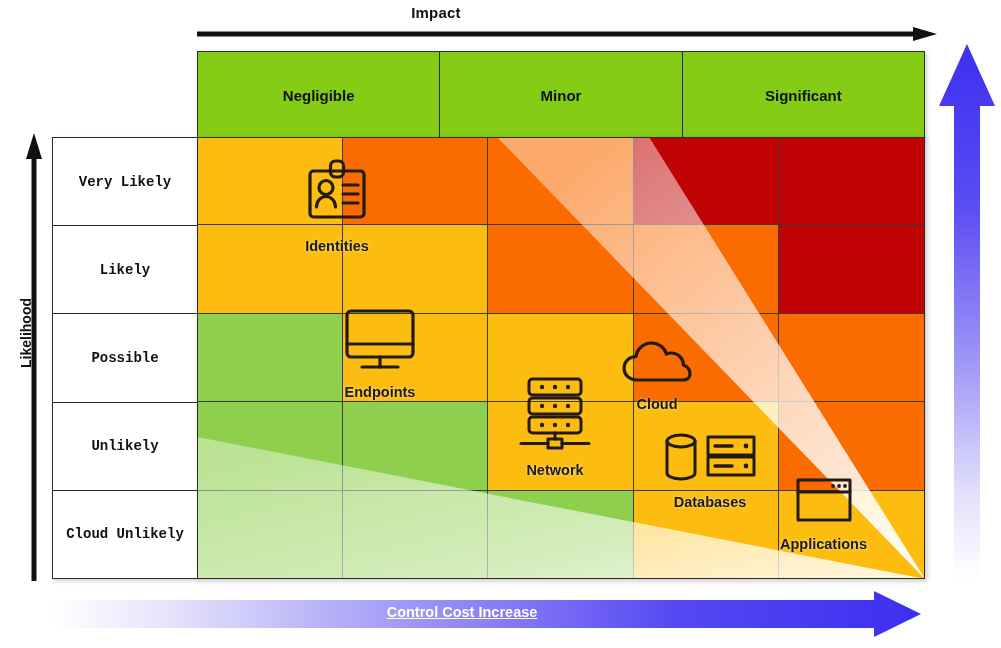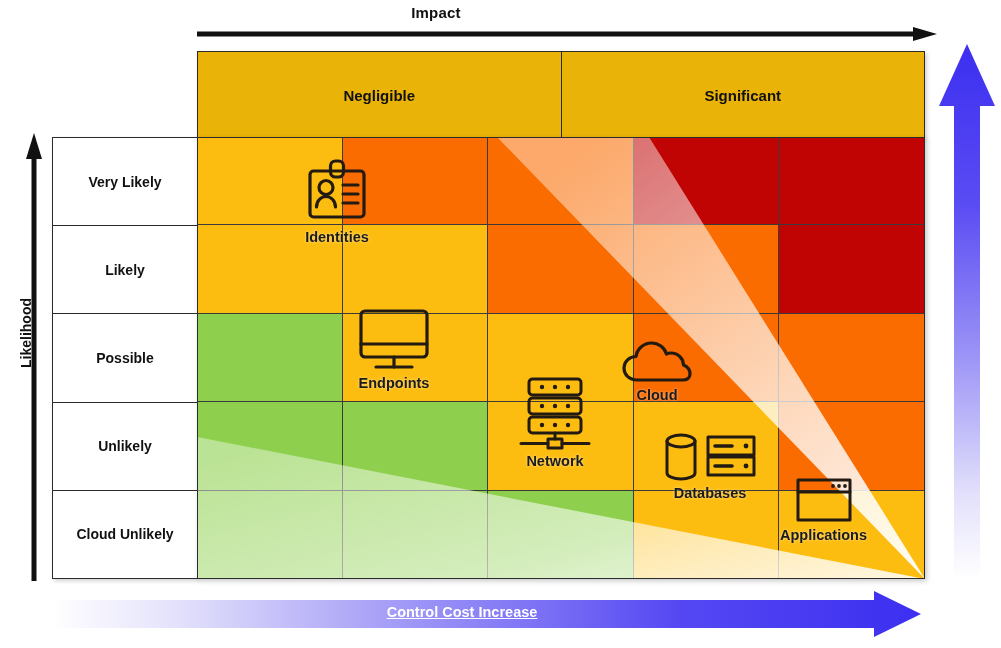--- a/index.html
+++ b/index.html
@@ -22,21 +22,21 @@
     position:absolute;left:-44px;top:325px;width:140px;text-align:center;
     font-size:14px;font-weight:700;color:#111;
     transform:rotate(-90deg);transform-origin:center center;
   }
   .likelihood-arrow{position:absolute;left:26px;top:133px;width:16px;height:448px;}
 
   
   .matrix{position:absolute;left:197px;top:51px;width:728px;height:528px;}
   .hdr-row{
     position:absolute;left:0;top:0;width:728px;height:88px;
-    display:flex;background:#eab308;
+    display:flex;background:#84cc16;
     border:1.6px solid #2b2b2b;box-sizing:border-box;
     box-shadow:2px 2px 4px rgba(0,0,0,.18);
   }
   .hdr-cell{
     flex:1;display:flex;align-items:center;justify-content:center;
     font-size:15px;font-weight:700;color:#111;
     border-right:1.2px solid #2b2b2b;box-sizing:border-box;
   }
   .hdr-cell:last-child{border-right:none;}
 
@@ -53,33 +53,34 @@
 
   
   .wedge-svg{position:absolute;inset:0;width:100%;height:100%;pointer-events:none;}
 
   
   .rowlabels{
     position:absolute;left:52px;top:137px;width:146px;height:442px;
     background:#fff;border:1.6px solid #2b2b2b;box-sizing:border-box;
     display:flex;flex-direction:column;
     box-shadow:2px 2px 4px rgba(0,0,0,.18);
+    font-family:Liberation Mono, monospace;
   }
   .rowlabel{
     flex:1;display:flex;align-items:center;justify-content:center;
     font-size:14px;font-weight:700;color:#111;
     border-bottom:1.2px solid #2b2b2b;box-sizing:border-box;
   }
   .rowlabel:last-child{border-bottom:none;}
 
   
   .marker{position:absolute;display:flex;flex-direction:column;align-items:center;}
   .marker svg{display:block;}
   .marker .mlabel{
-    margin-top:2px;font-size:14.5px;font-weight:700;color:#1b1b1b;
+    margin-top:11px;font-size:14.5px;font-weight:700;color:#1b1b1b;
     white-space:nowrap;text-shadow:0 0 3px rgba(255,255,255,.55);
   }
 
   
   .right-arrow{position:absolute;left:938px;top:44px;width:58px;height:535px;}
   .right-arrow-label{
     position:absolute;left:898px;top:300px;width:220px;text-align:center;
     font-size:14.5px;font-weight:700;color:#ffffff;
     transform:rotate(-90deg);transform-origin:center center;pointer-events:none;
   }
@@ -113,20 +114,21 @@
     <div class="rowlabel">Likely</div>
     <div class="rowlabel">Possible</div>
     <div class="rowlabel">Unlikely</div>
     <div class="rowlabel">Cloud Unlikely</div>
   </div>
 
   <div class="matrix">
 
     <div class="hdr-row">
       <div class="hdr-cell">Negligible</div>
+      <div class="hdr-cell">Minor</div>
       <div class="hdr-cell">Significant</div>
     </div>
 
     <div class="grid-wrap">
       <div class="grid" id="grid">
           <div class="cell" style="background: rgb(253, 189, 16);"></div>
           <div class="cell" style="background: rgb(250, 107, 0);"></div>
           <div class="cell" style="background: rgb(250, 107, 0);"></div>
           <div class="cell" style="background: rgb(192, 4, 4);"></div>
           <div class="cell lastcol" style="background: rgb(192, 4, 4);"></div>
@@ -182,21 +184,21 @@
             <path d="M15.5 52c0-6 4.5-10.5 9.5-10.5S34.5 46 34.5 52"></path>
             <line x1="42" y1="30" x2="57" y2="30"></line>
             <line x1="42" y1="39" x2="57" y2="39"></line>
             <line x1="42" y1="48" x2="57" y2="48"></line>
           </g>
         </svg>
         <span class="mlabel">Identities</span>
       </div>
 
 
-      <div class="marker" style="left:158px;top:170px;">
+      <div class="marker" style="left:144px;top:170px;">
         <svg width="78" height="66" viewBox="0 0 78 66">
           <g fill="none" stroke="#231a12" stroke-width="3.2" stroke-linejoin="round" stroke-linecap="round">
             <rect x="6" y="4" width="66" height="46" rx="4"></rect>
             <line x1="6" y1="37" x2="72" y2="37"></line>
             <line x1="39" y1="50" x2="39" y2="60"></line>
             <line x1="21" y1="60" x2="57" y2="60"></line>
           </g>
         </svg>
         <span class="mlabel">Endpoints</span>
       </div>

